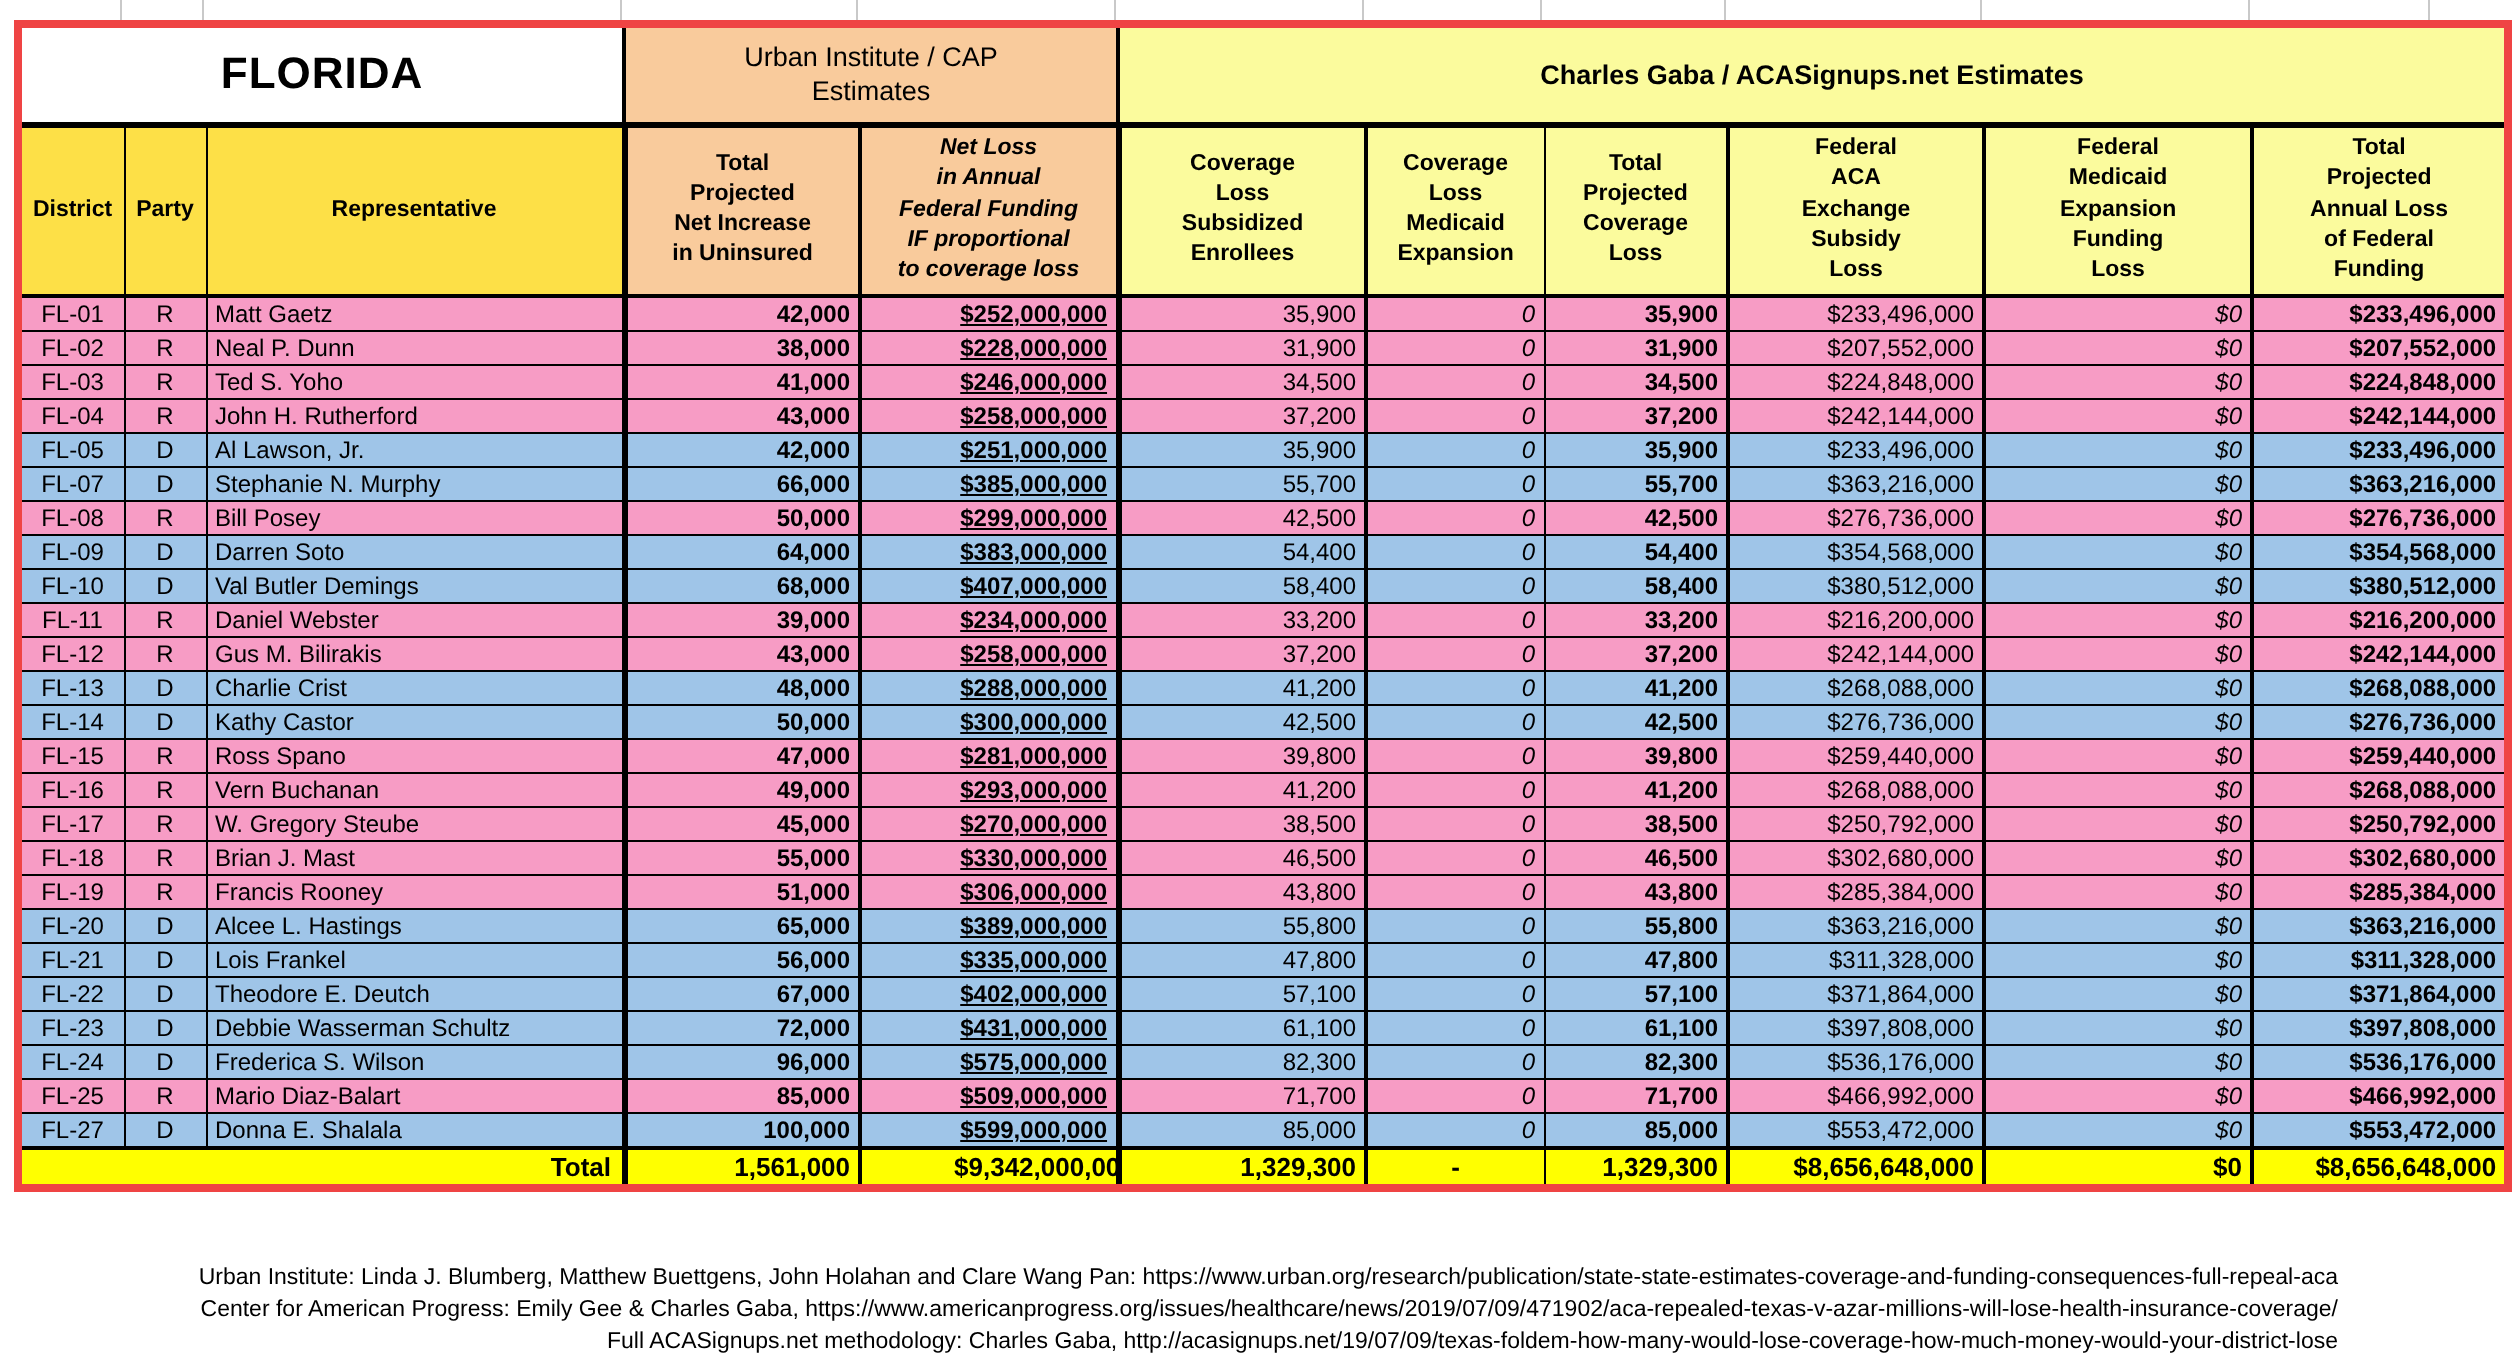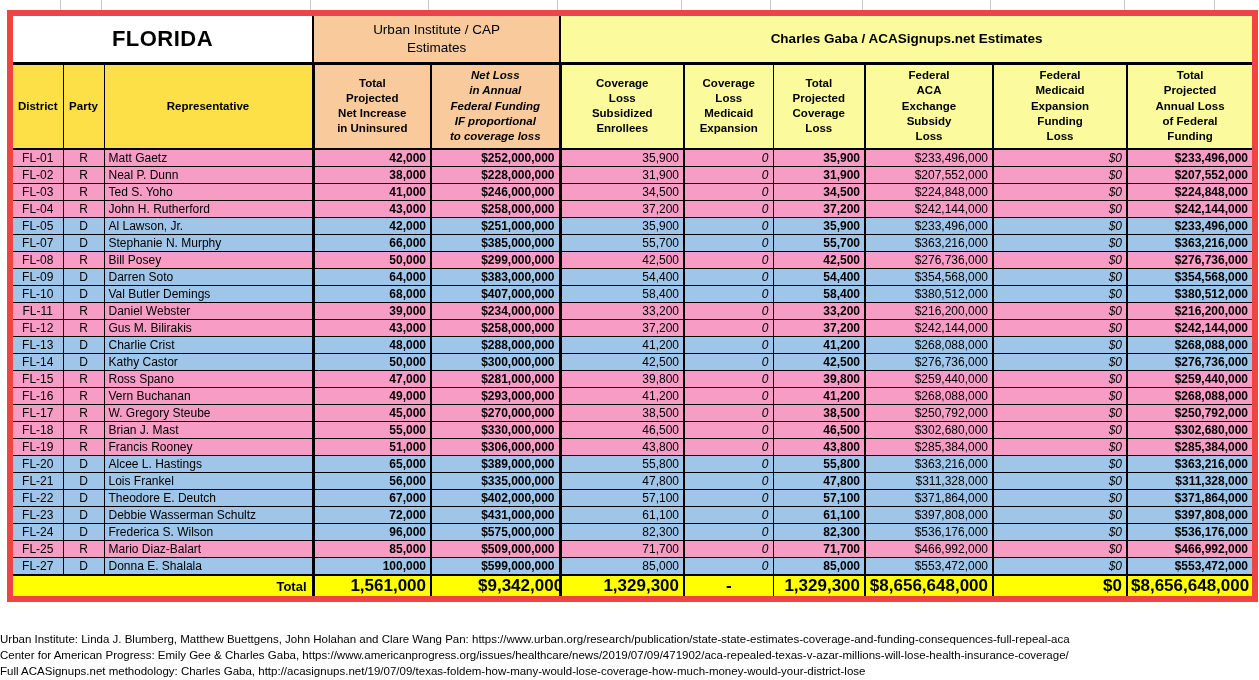--- a/index.html
+++ b/index.html
@@ -1,21 +1,21 @@
 <!DOCTYPE html>
 <html style="--c-rep: #F79CC5; --c-dem: #9FC5E8; --c-urban: #F9CB9C; --c-gaba: #FBFB9D; --c-total: #FFFF00;"><head>
 <meta charset="utf-8">
 <style>
   html,body{margin:0;padding:0;background:#fff;}
   body{width:1259px;height:680px;overflow:hidden;position:relative;
        font-family:"Liberation Sans",sans-serif;color:#000;}
   .top-strip{position:absolute;left:0;top:0;width:1259px;height:10px;}
   .top-strip .gl{position:absolute;top:0;width:1px;height:10px;background:#c9c9c9;}
   table{border-collapse:collapse;table-layout:fixed;position:absolute;left:7px;top:10px;
-        width:1245px;border:6px solid #ef4444;}
+        width:1245px;border:4px solid #ef4444;}
   th,td{border:1px solid #000;overflow:hidden;white-space:nowrap;padding:0 3px;}
   
   .band-row{height:50px;}
   .band-row th{border-bottom:3px solid #000;border-left:2px solid #000;text-align:center;vertical-align:middle;}
   .band-white{background:#fff;font-size:22px;font-weight:bold;letter-spacing:.5px;}
   .band-orange{background:var(--c-urban);font-size:13.5px;font-weight:normal;white-space:pre-line;line-height:1.3;}
   .band-yellow{background:var(--c-gaba);font-size:13.5px;font-weight:bold;}
   
   .col-head-row{height:86px;}
   .col-head-row th{font-size:11.5px;font-weight:bold;text-align:center;vertical-align:middle;
@@ -28,46 +28,46 @@
   tbody tr{height:17px;}
   tbody td{font-size:12px;line-height:16px;}
   .row-r td{background:var(--c-rep);}
   .row-d td{background:var(--c-dem);}
   .c-center{text-align:center;}
   .c-left{text-align:left;padding-left:4px;margin-left:44px;}
   .c-num{text-align:right;padding-right:4px;}
   .b{font-weight:bold;}
   .i{font-style:italic;}
   .data-row td:nth-child(4){border-left-width:3px;}
-  .data-row td:nth-child(5){border-left-width:2px;}
+  .data-row td:nth-child(5){border-left-width:2px;text-decoration:underline;}
   .data-row td:nth-child(6){border-left-width:3px;}
   .data-row td:nth-child(7){border-left-width:2px;}
   .data-row td:nth-child(9){border-left-width:2px;}
   .data-row td:nth-child(10){border-left-width:2px;}
   .data-row td:nth-child(11){border-left-width:2px;}
   .col-head-row th:nth-child(4){border-left-width:3px;}
   .col-head-row th:nth-child(5){border-left-width:2px;}
   .col-head-row th:nth-child(6){border-left-width:3px;}
   .col-head-row th:nth-child(7){border-left-width:2px;}
   .col-head-row th:nth-child(9){border-left-width:2px;}
   .col-head-row th:nth-child(10){border-left-width:2px;}
   .col-head-row th:nth-child(11){border-left-width:2px;}
   
   tfoot tr{height:20px;}
-  tfoot td{background:var(--c-total);font-weight:bold;font-size:17px;border-top:2px solid #000;}
+  tfoot td{background:var(--c-total);font-weight:bold;font-size:13px;border-top:2px solid #000;}
   .total-label{text-align:right;padding-right:5px;font-size:13px;}
   #total-row td:nth-child(2){border-left-width:3px;}
   #total-row td:nth-child(3){border-left-width:2px;padding-left:46px;}
   #total-row td:nth-child(4){border-left-width:3px;}
   #total-row td:nth-child(5){border-left-width:2px;}
   #total-row td:nth-child(7){border-left-width:2px;}
   #total-row td:nth-child(8){border-left-width:2px;}
   #total-row td:nth-child(9){border-left-width:2px;}
   
-  .footnotes{position:absolute;left:0;top:631px;width:1169px;text-align:left;}
+  .footnotes{position:absolute;left:0;top:631px;width:1169px;text-align:right;}
   .footnotes div{font-size:11.5px;line-height:16.2px;}
 </style>
 </head>
 <body>
 
 <div class="top-strip" id="top-strip">
     <div class="gl" style="left: 60px;"></div>
     <div class="gl" style="left: 101px;"></div>
     <div class="gl" style="left: 310px;"></div>
     <div class="gl" style="left: 428px;"></div>

